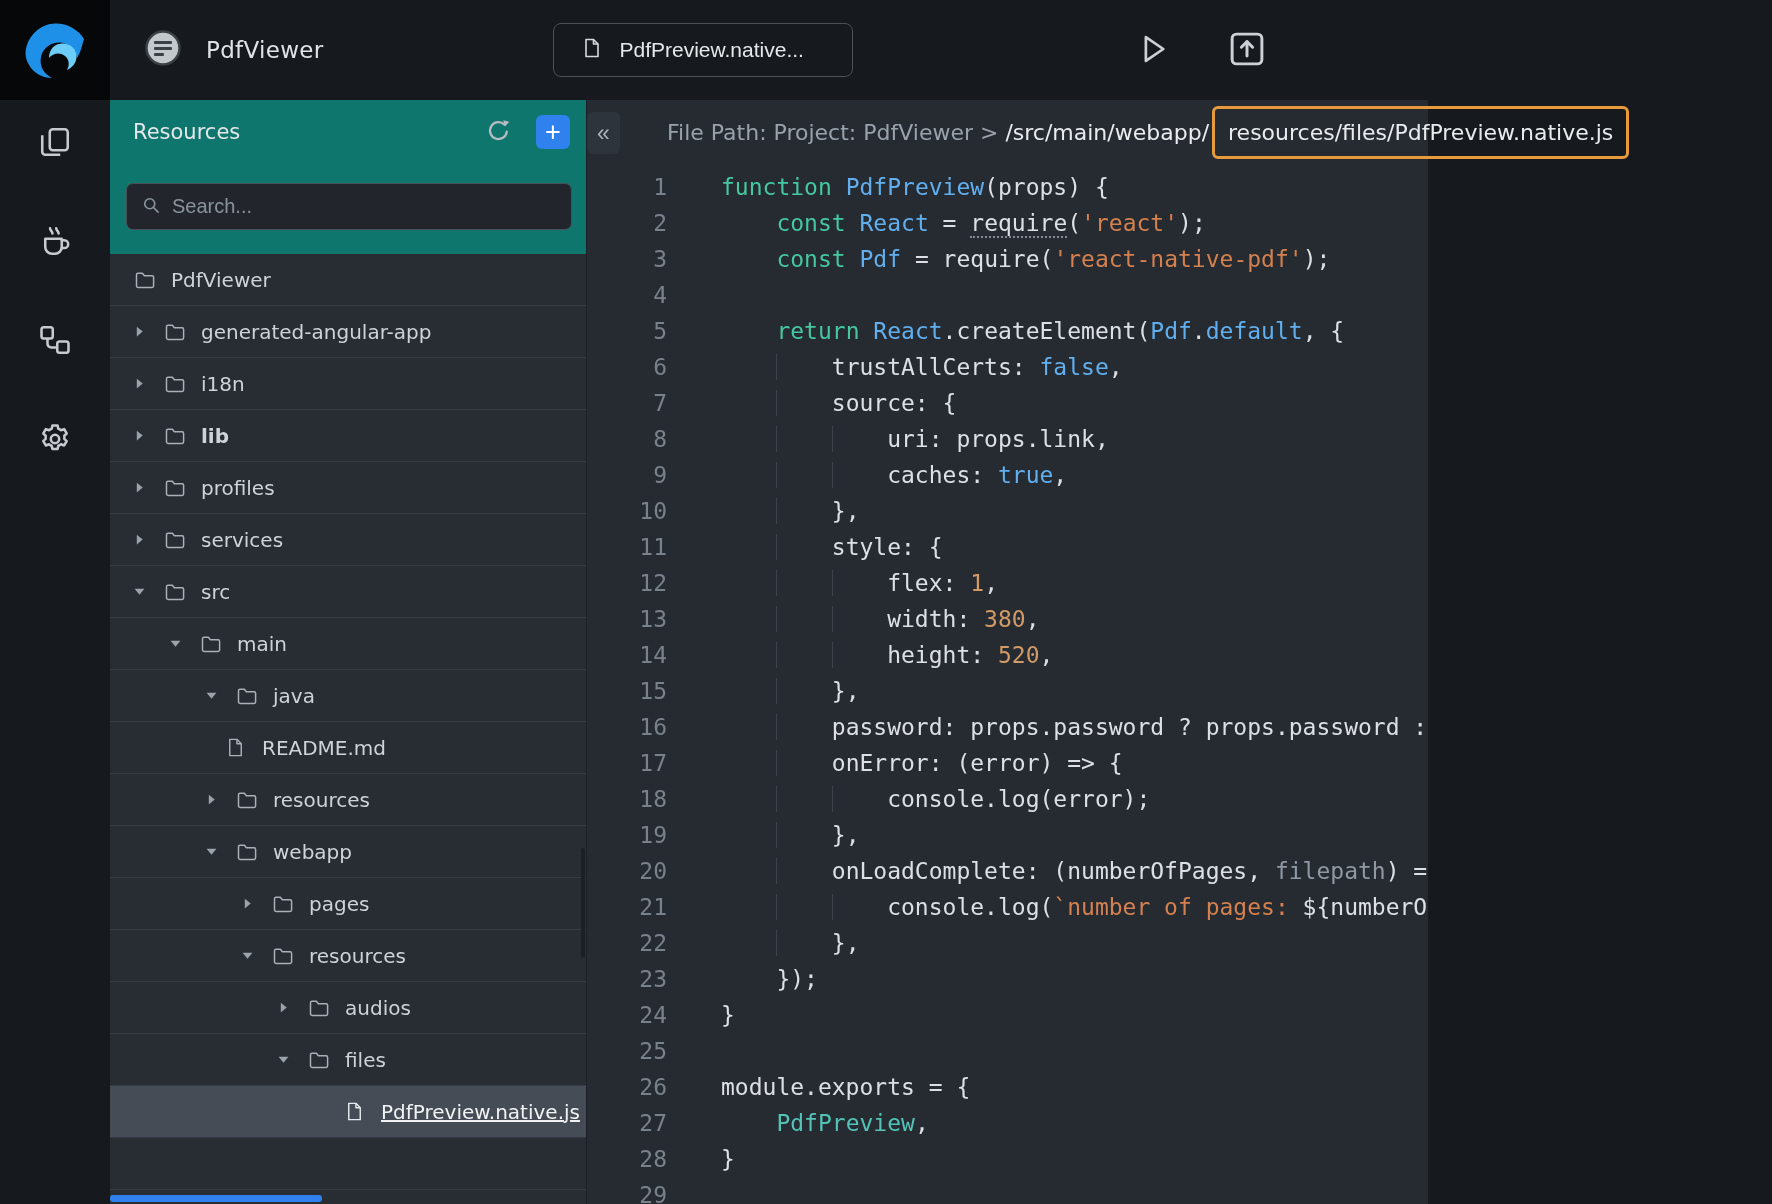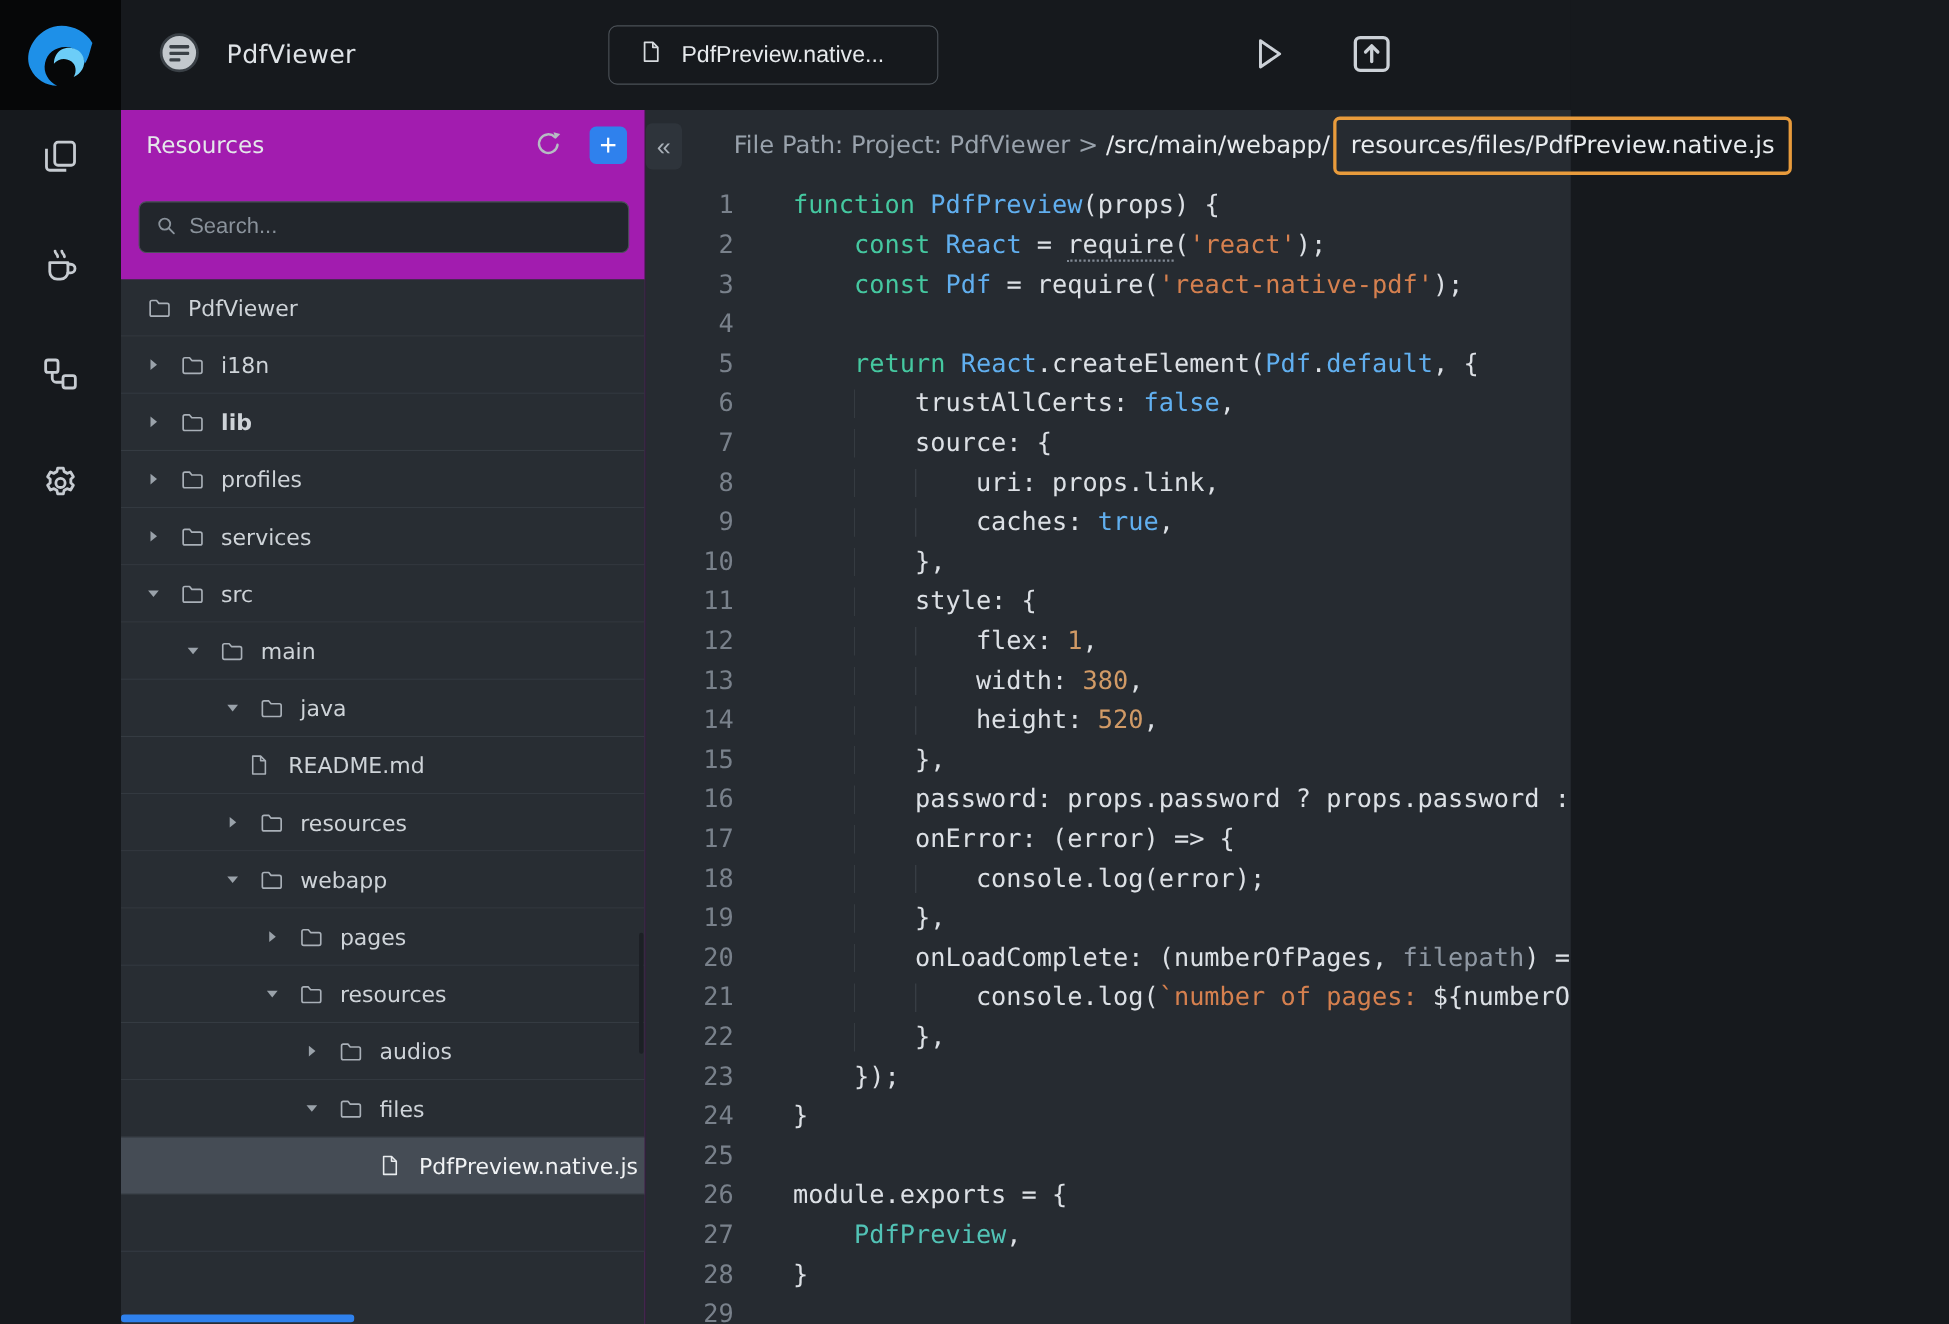--- a/index.html
+++ b/index.html
@@ -20,37 +20,37 @@
 
   
   .main { flex:1; display:flex; min-height:0; }
 
   
   .rail { width:110px; flex:0 0 110px; background:#16191d; display:flex; flex-direction:column;
     align-items:center; padding-top:24px; gap:60px; }
   .rail-btn { background:none; border:none; cursor:pointer; display:flex; }
 
   
-  .panel { width:477px; flex:0 0 477px; background:#a21caf; display:flex; flex-direction:column;
+  .panel { width:477px; flex:0 0 477px; background:#0f766e; display:flex; flex-direction:column;
     position:relative; border-right:1px solid #1d2125; }
   .panel-header { flex:0 0 64px; height:64px; display:flex; align-items:center; padding:0 16px 0 23px; }
   .panel-title { font-size:21px; color:#e4e7ea; font-weight:500; flex:1; }
   .refresh-btn { margin-right:24px; }
   .add-btn { width:34px; height:34px; background:var(--accent,#2f81ed); border:none; border-radius:6px;
     color:#fff; font-size:27px; line-height:1; display:flex; align-items:center; justify-content:center; cursor:pointer; }
   .search-wrap { flex:0 0 90px; padding:19px 14px 24px 16px; }
   .search-box { height:47px; background:#22262c; border:1px solid #4a5058; border-radius:7px;
     display:flex; align-items:center; padding:0 14px; gap:11px; }
   .search-input { background:transparent; border:none; outline:none; color:#cfd4da; font-size:20px; flex:1; min-width:0; }
   .search-input::placeholder { color:#8a929b; }
 
   .tree { flex:1; overflow:hidden; background:#282d33; }
   .tree-row { height:52px; display:flex; align-items:center; border-bottom:1px solid #353b42;
     background:#282d33; font-size:20px; color:#ced3d8; cursor:pointer; }
-  .tree-row.selected { background:#454c55; color:#f0f2f4; }
+  .tree-row.selected { background:#454c55; color:#f0f2f4;text-decoration:underline; }
   .tree-row.selected .ticon path { stroke:#e8ebee; }
   .arrow { width:30px; flex:0 0 30px; display:flex; align-items:center; }
   .ticon { width:25px; height:25px; flex:0 0 25px; margin-right:13px; display:flex; align-items:center; }
   .tlabel { white-space:nowrap; }
 
   .v-scrollbar { position:absolute; right:1px; top:748px; width:4px; height:110px; background:#1c2025; border-radius:2px; }
   .h-scrollbar { position:absolute; left:0; bottom:2px; width:212px; height:7px;
     background:var(--accent,#2f81ed); border-radius:3px; }
 
   
@@ -219,20 +219,33 @@
             <span class="arrow">
               <svg width="13" height="13" viewBox="0 0 12 12">
                 <path d="M3.5 1.5 L9 6 L3.5 10.5 Z" fill="#9aa2aa"></path>
               </svg>
             </span>
             <span class="ticon">
               <svg viewBox="0 0 24 24" width="24" height="24" fill="none" stroke="#a9b0b8" stroke-width="1.5" stroke-linejoin="round">
                 <path d="M3.5 6.8c0-.9.7-1.6 1.6-1.6h4.2l2.1 2.6h7.6c.9 0 1.6.7 1.6 1.6v8.4c0 .9-.7 1.6-1.6 1.6H5.1c-.9 0-1.6-.7-1.6-1.6V6.8z"></path>
               </svg>
             </span>
+            <span class="tlabel">generated-angular-app</span>
+          </div>
+          <div class="tree-row" style="padding-left: 23px;">
+            <span class="arrow">
+              <svg width="13" height="13" viewBox="0 0 12 12">
+                <path d="M3.5 1.5 L9 6 L3.5 10.5 Z" fill="#9aa2aa"></path>
+              </svg>
+            </span>
+            <span class="ticon">
+              <svg viewBox="0 0 24 24" width="24" height="24" fill="none" stroke="#a9b0b8" stroke-width="1.5" stroke-linejoin="round">
+                <path d="M3.5 6.8c0-.9.7-1.6 1.6-1.6h4.2l2.1 2.6h7.6c.9 0 1.6.7 1.6 1.6v8.4c0 .9-.7 1.6-1.6 1.6H5.1c-.9 0-1.6-.7-1.6-1.6V6.8z"></path>
+              </svg>
+            </span>
             <span class="tlabel">i18n</span>
           </div>
           <div class="tree-row" style="padding-left: 23px; font-weight: bold;">
             <span class="arrow">
               <svg width="13" height="13" viewBox="0 0 12 12">
                 <path d="M3.5 1.5 L9 6 L3.5 10.5 Z" fill="#9aa2aa"></path>
               </svg>
             </span>
             <span class="ticon">
               <svg viewBox="0 0 24 24" width="24" height="24" fill="none" stroke="#a9b0b8" stroke-width="1.5" stroke-linejoin="round">

